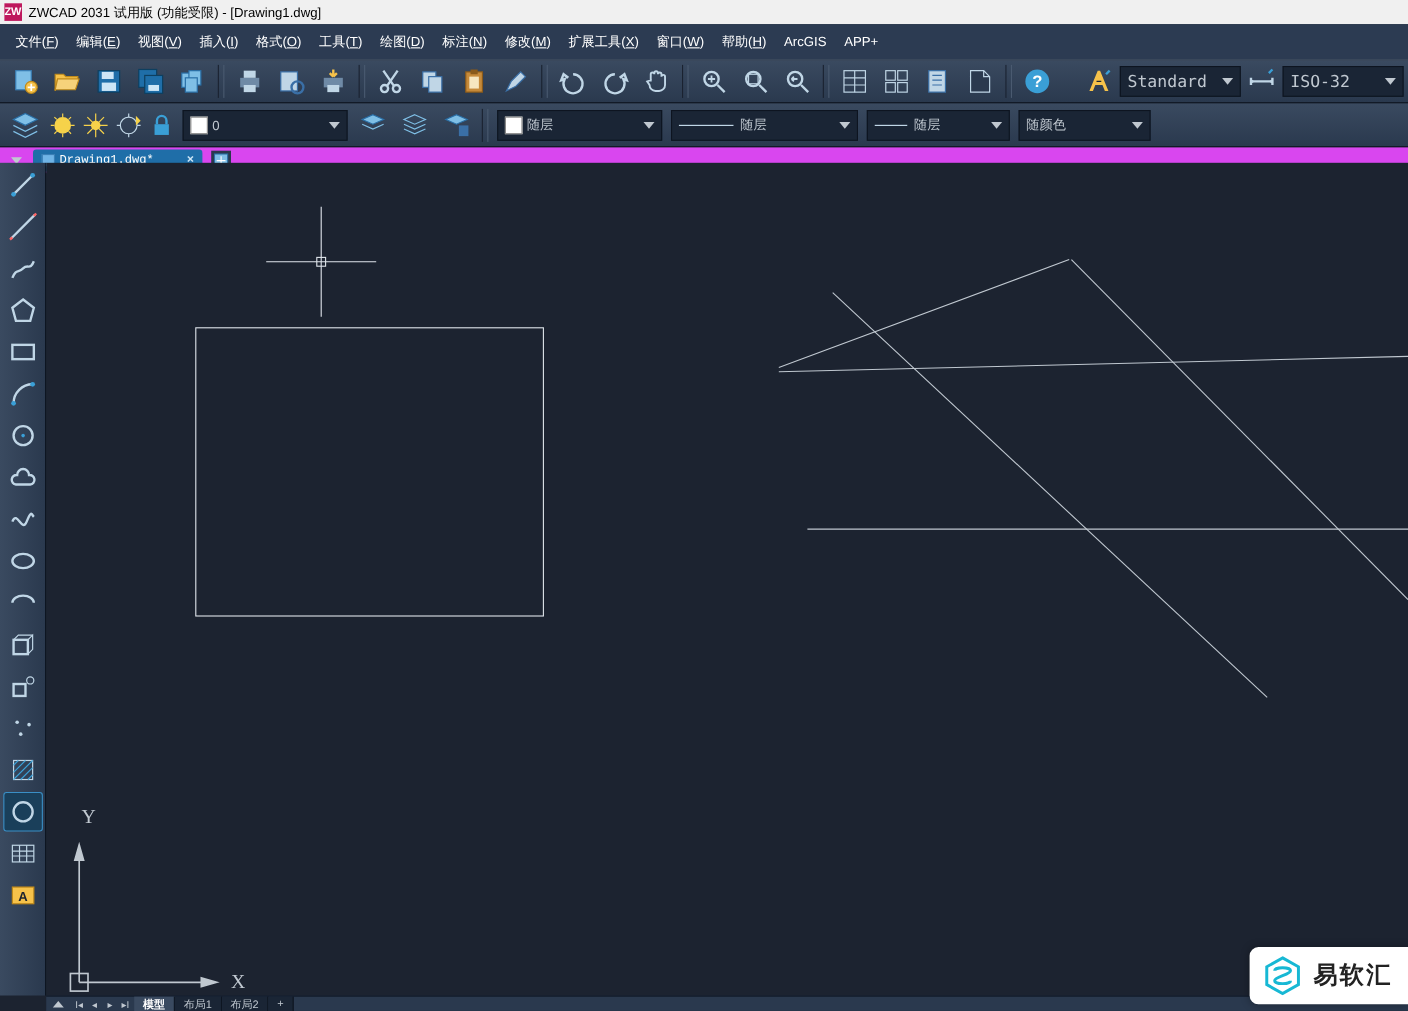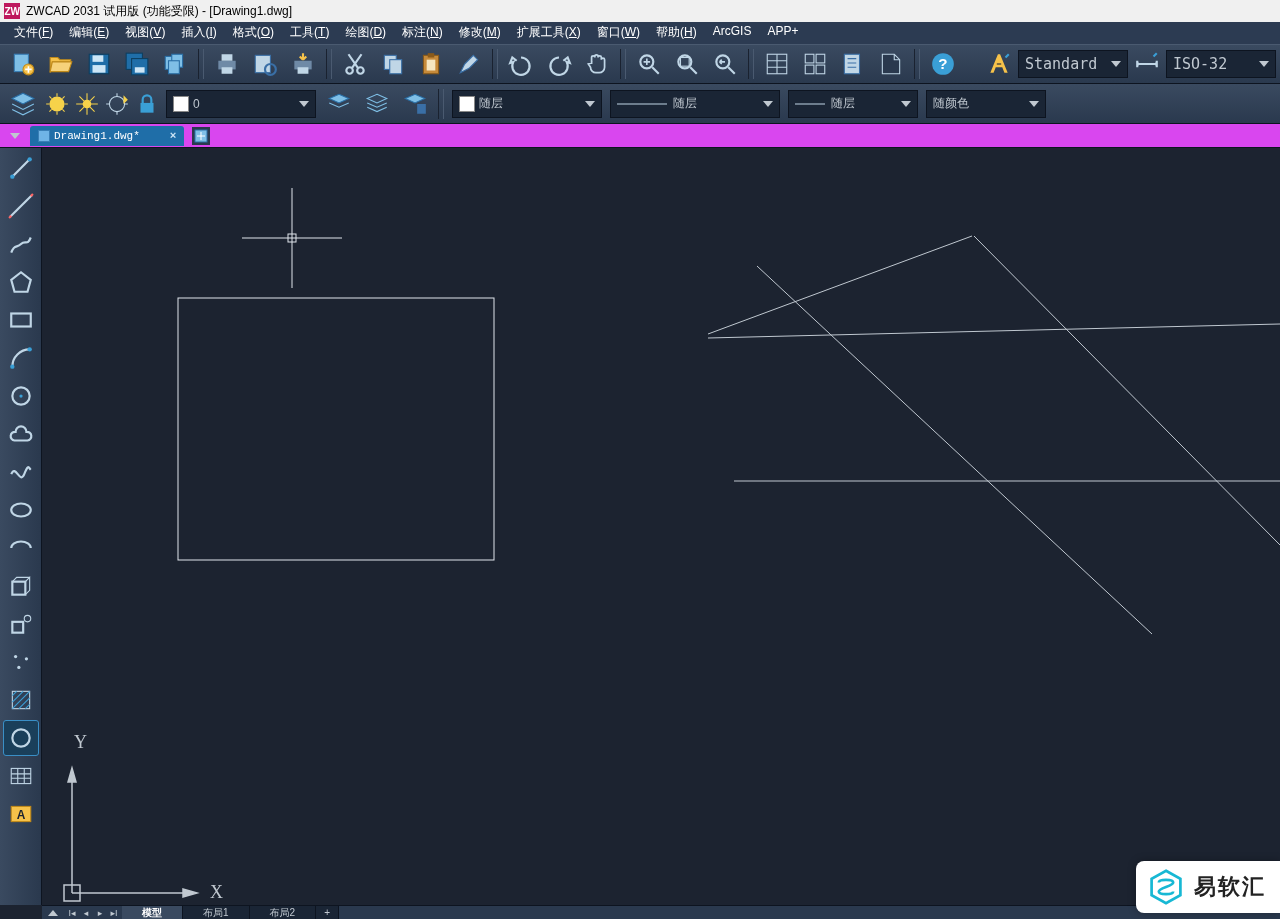--- a/index.html
+++ b/index.html
@@ -18,29 +18,29 @@
     background: #f0f0f0;
     color: #000;
     display: flex; align-items: center;
     padding-left: 4px;
     font-size: 12px;
   }
   .titlebar .appicon {
     width: 16px; height: 16px;
     background: #be185d;
     color: #fff;
-    display: flex; align-items: center; justify-content: flex-end;
+    display: flex; align-items: center; justify-content: flex-start;
     font-size: 10px; font-weight: bold;
     margin-right: 6px;
   }
   
   .menubar {
-    height: 22px;
+    height: 32px;
     background: #2c3b52;
-    display: flex; align-items: flex-start;
+    display: flex; align-items: center;
     padding-left: 6px;
     font-size: 12px;
     color: #fff;
   }
   .menubar .menuitem {
     padding: 2px 8px;
     cursor: default;
   }
   .menubar .menuitem u { text-decoration: underline; }
   
@@ -149,21 +149,21 @@
   .layout-tabs {
     position:absolute; left:42px; right:0; bottom:0; height:14px;
     background:#2a394e;
     display:flex; align-items:center;
     font-size:10px;
     color:#c0c8d0;
     border-top:1px solid #0d1420;
   }
   .layout-tabs .nav { display:flex; align-items:center; padding:0 2px; gap:2px; }
   .layout-tabs .nav span { width:12px; height:10px; display:flex; align-items:center; justify-content:center; font-size:9px; }
-  .layout-tabs .lt { padding: 0 20px; height:14px; display:flex; align-items:center; border-right:1px solid #0d1420; background:#1a2535; }
+  .layout-tabs .lt { padding: 0 8px; height:14px; display:flex; align-items:center; border-right:1px solid #0d1420; background:#1a2535; }
   .layout-tabs .lt.active { background:#3a4a60; color:#fff; font-weight:bold; }
   .layout-tabs .plus { padding:0 8px; }
   .layout-tabs .tri-up { width:0;height:0;border-left:5px solid transparent;border-right:5px solid transparent;border-bottom:6px solid #c0c8d0; margin:0 6px; }
   
   .watermark {
     position:absolute; right:0; bottom:6px;
     background:#fff; color:#222;
     padding: 8px 14px 8px 12px;
     border-radius: 8px 0 0 8px;
     display:flex; align-items:center;

